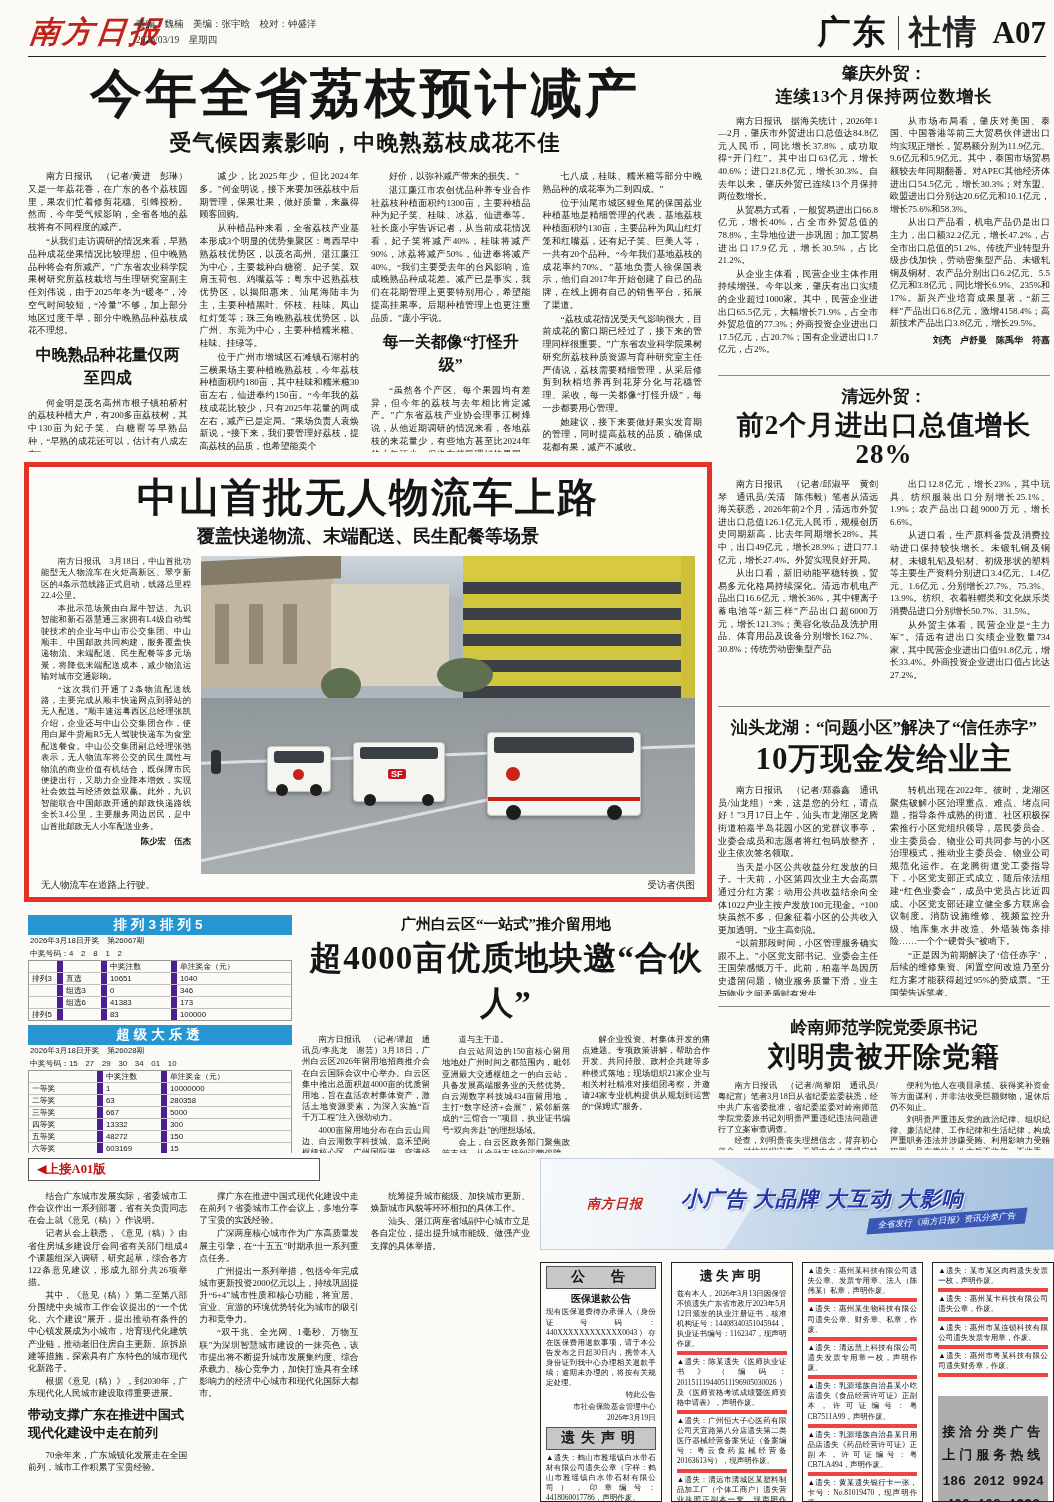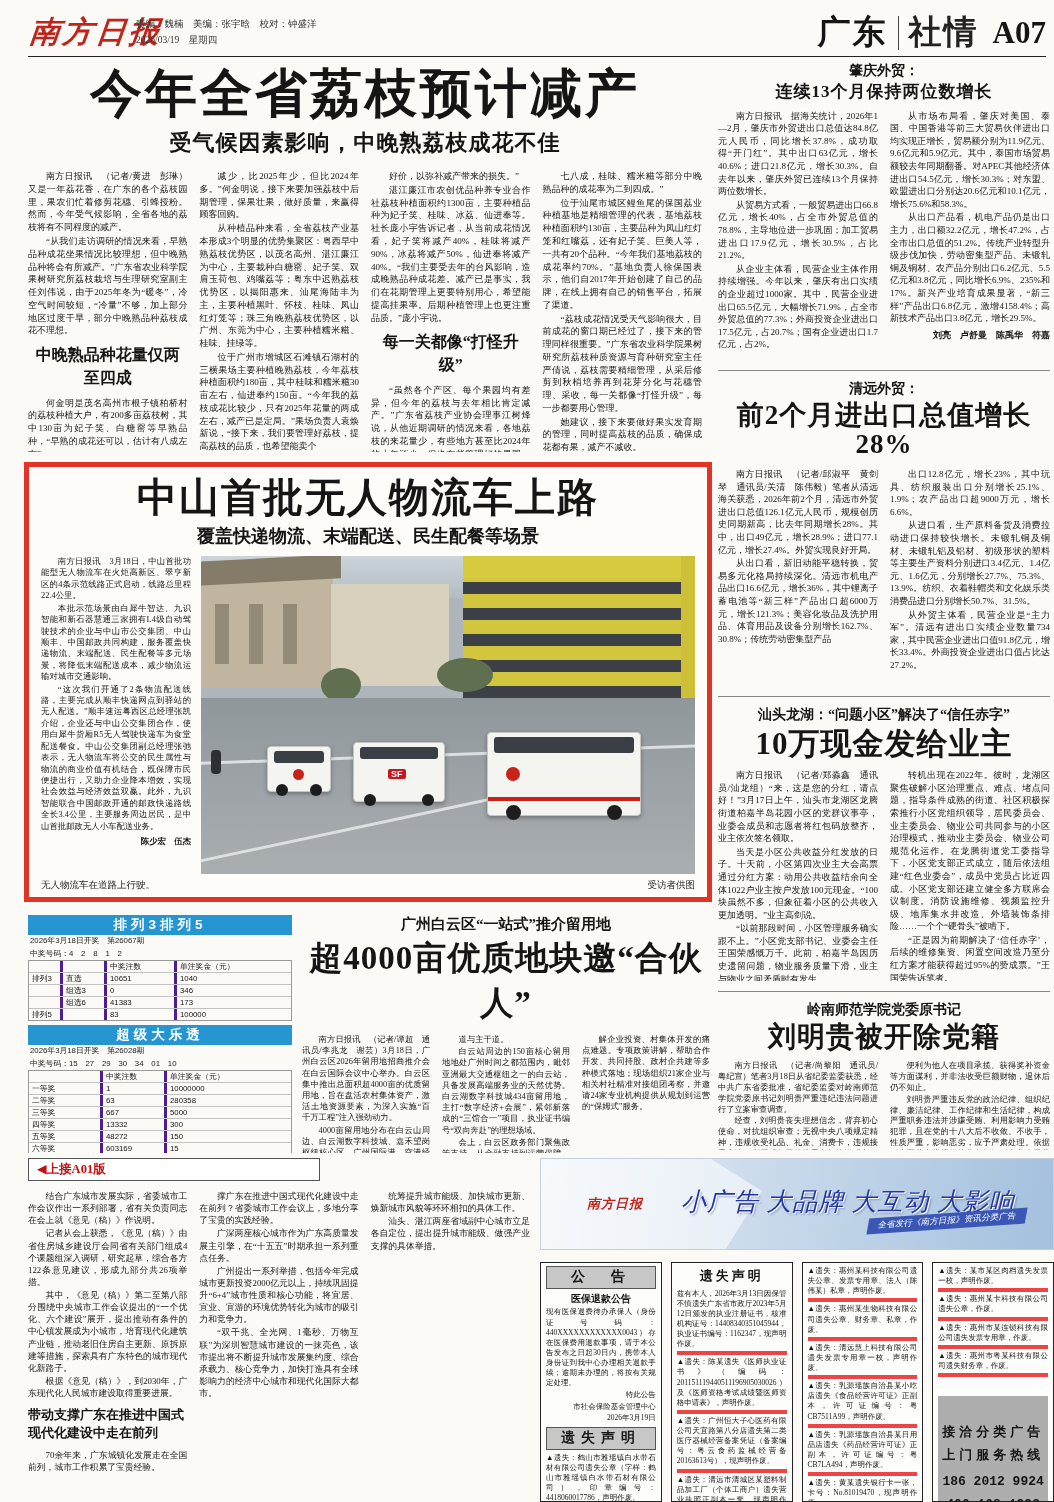--- a/index.html
+++ b/index.html
@@ -55,39 +55,39 @@
        box-shadow:0 2px 4px rgba(0,0,0,.3);}
   .shield{position:absolute;top:4px;left:6px;right:6px;height:12px;background:#3a3f45;border-radius:3px;}
   .wheel{position:absolute;bottom:-5px;width:12px;height:12px;background:#1d1d1d;border-radius:50%;}
   .badge-red{position:absolute;width:11px;height:11px;border-radius:50%;background:#c92219;}
   .sf-badge{position:absolute;font-size:9px;font-weight:bold;color:#fff;background:#c8161d;
             padding:0 3px;border-radius:2px;font-family:"Liberation Sans",sans-serif;}
   .stripe-red{position:absolute;height:4px;background:#c92219;}
   .rider{position:absolute;width:10px;height:24px;background:#2c2f33;border-radius:4px;}
   
   .sidebar{position:absolute;left:718px;top:62px;width:332px;height:1088px;overflow:hidden;}
-  .kicker{text-align:center;font-weight:bold;font-size:14px;}
+  .kicker{text-align:center;font-weight:bold;font-size:17px;}
   .sb-head{margin:3px 0 8px 0;text-align:center;font-weight:900;letter-spacing:1px;line-height:1.1;}
   .cols2{display:flex;gap:12px;font-size:9px;line-height:1.4;}
   .sb-art + .sb-art{border-top:1px solid #888;margin-top:10px;padding-top:9px;}
   .h-zq{height:250px;overflow:hidden;}
   .h-qy{height:218px;overflow:hidden;}
   .h-st{height:212px;overflow:hidden;}
   .h-ln{height:205px;overflow:hidden;font-size:8.2px;line-height:1.33;}
   .head-zq{font-size:17px;} .head-qy{font-size:27px;} .head-st{font-size:31px;} .head-ln{font-size:28px;}
   
   .lottery{position:absolute;left:28px;top:915px;width:264px;height:238px;overflow:hidden;
            font-family:"Liberation Sans","DejaVu Sans",sans-serif;}
   .lot-bar{background:#2596d2;color:#fff;font-weight:bold;font-size:13.5px;text-align:center;
            padding:1px 0;letter-spacing:4px;}
   .lot-info{font-size:7.8px;line-height:1.35;color:#222;padding:1px 2px;}
   .lot-table{border:1px solid #999;margin-bottom:4px;}
   .trow{display:grid;border-bottom:1px solid #c2c2c2;font-size:7.8px;line-height:11px;}
   .trow:last-child{border-bottom:none;}
-  .tcell{padding:0 3px;border-right:3px solid #4c1d95;overflow:hidden;white-space:nowrap;}
+  .tcell{padding:0 3px;border-right:6px solid #4c1d95;overflow:hidden;white-space:nowrap;}
   .tcell:last-child{border-right:none;}
   .pl .trow{grid-template-columns:34px 44px 70px 1fr;}
   .dlt .trow{grid-template-columns:74px 64px 1fr;}
   
   .baiyun{position:absolute;left:302px;top:915px;width:408px;height:238px;overflow:hidden;}
   .by-kicker{text-align:center;font-weight:bold;font-size:15px;}
   .by-head{margin:2px 0 8px 0;text-align:center;font-size:33px;font-weight:900;letter-spacing:1px;}
   .cols3{display:flex;gap:12px;}
   .baiyun .cols3{height:162px;overflow:hidden;font-size:8.3px;line-height:1.35;}
   
@@ -97,21 +97,21 @@
   .a01 .cols3{margin-top:9px;height:306px;overflow:hidden;font-size:8.8px;line-height:1.38;}
   .a01 .crosshead{font-size:13px;text-align:left;}
   
   .banner{position:absolute;left:540px;top:1158px;width:514px;height:92px;box-sizing:border-box;
           background:linear-gradient(100deg,#eef3f9 0%,#cedded 38%,#a3c0dd 100%);
           border:1px solid #c3cede;overflow:hidden;}
   .banner::before{content:"";position:absolute;left:-30px;top:-40px;width:220px;height:180px;
           background:rgba(255,255,255,.55);transform:rotate(32deg);}
   .banner-logo{position:absolute;left:46px;top:36px;color:#c0241b;font-weight:bold;font-style:italic;
           font-size:13px;letter-spacing:1px;}
-  .banner-slogan{position:absolute;left:140px;top:26px;font-size:25px;font-weight:400;font-style:italic;
+  .banner-slogan{position:absolute;left:140px;top:26px;font-size:21px;font-weight:700;font-style:italic;
           color:#2336a4;text-shadow:1px 1px 0 #ffffff,2px 2px 2px rgba(30,50,120,.35);letter-spacing:1px;}
   .banner-sub{position:absolute;right:28px;top:54px;background:#3a57b5;color:#fff;font-size:8.5px;
           padding:2px 10px;transform:skewX(-14deg) rotate(-4deg);}
   
   .ads{position:absolute;left:540px;top:1262px;width:514px;height:240px;display:flex;gap:9px;overflow:hidden;}
   .ad-col{flex:1;min-width:0;border:1.5px solid #222;padding:3px 5px;box-sizing:border-box;
           font-size:7.5px;line-height:1.35;overflow:hidden;background:#fdfdfb;}
   .ads .para{text-indent:0;border-bottom:4px solid #ef4444;padding-bottom:2px;margin-bottom:2px;}
   .ads-h{background:#c7c7c7;border:1px solid #555;text-align:center;font-weight:bold;font-size:14px;
          letter-spacing:6px;padding:1px 0;margin-bottom:3px;}

